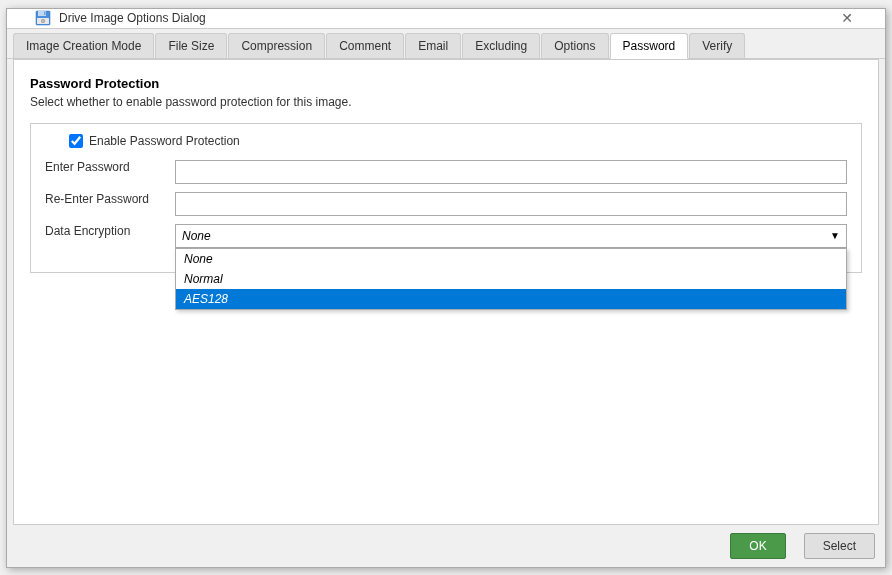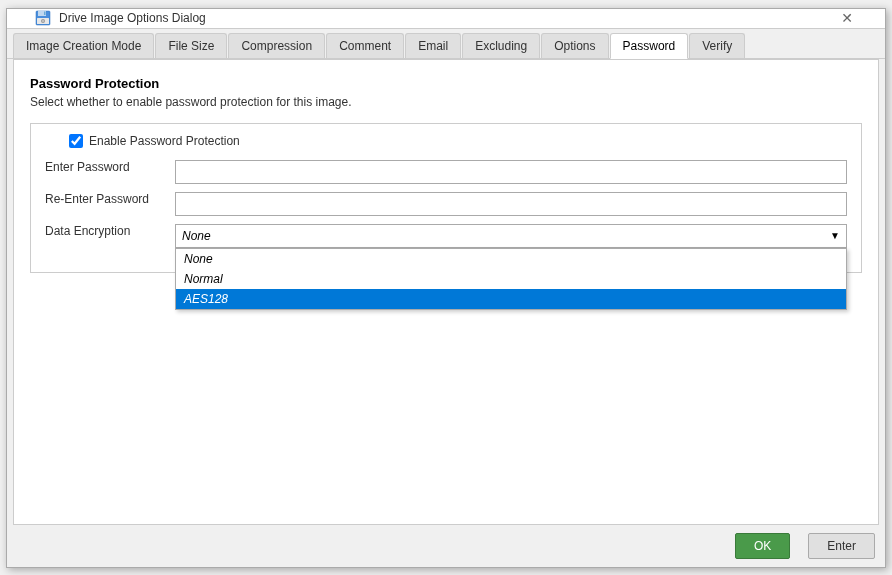--- a/index.html
+++ b/index.html
@@ -270,15 +270,15 @@
             <div class="dropdown-item">Normal</div>
             <div class="dropdown-item selected">AES128</div>
           </div>
         </div>
       </div>
     </div>
   </div>
 
   <div class="footer">
     <button class="btn btn-ok">OK</button>
-    <button class="btn btn-cancel">Enter</button>
+    <button class="btn btn-cancel">Select</button>
   </div>
 </div>
 
 </body></html>

